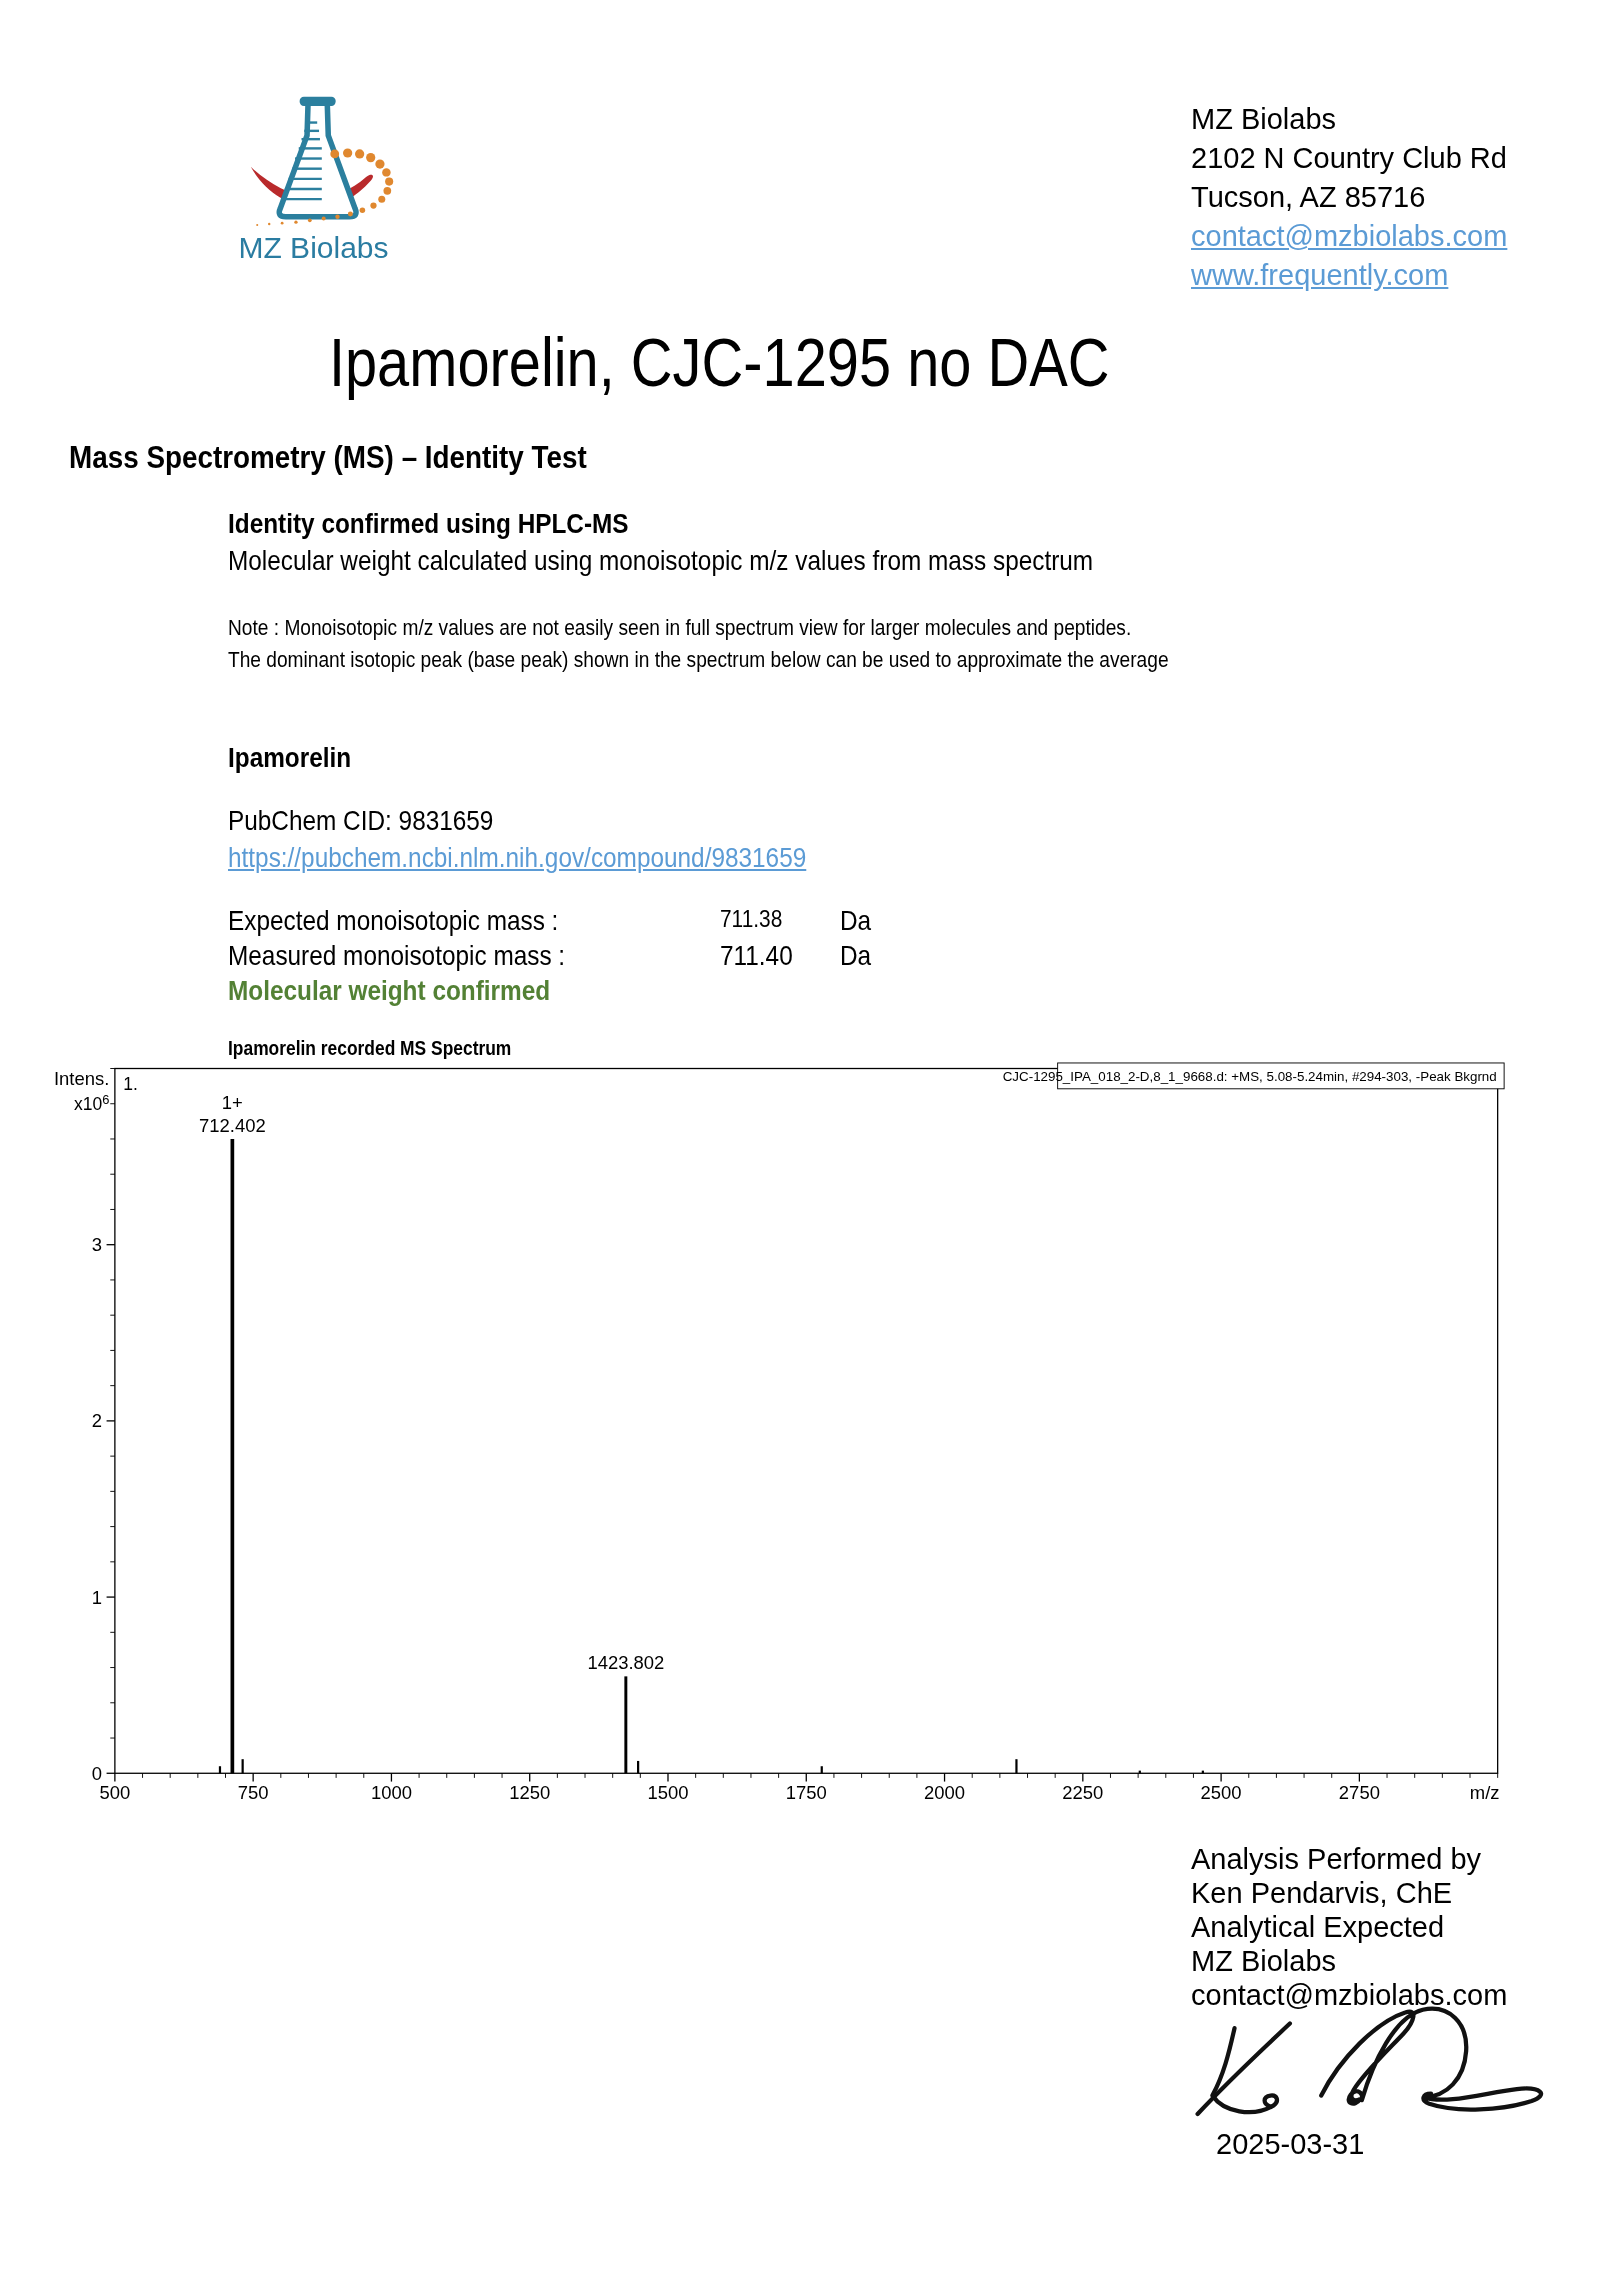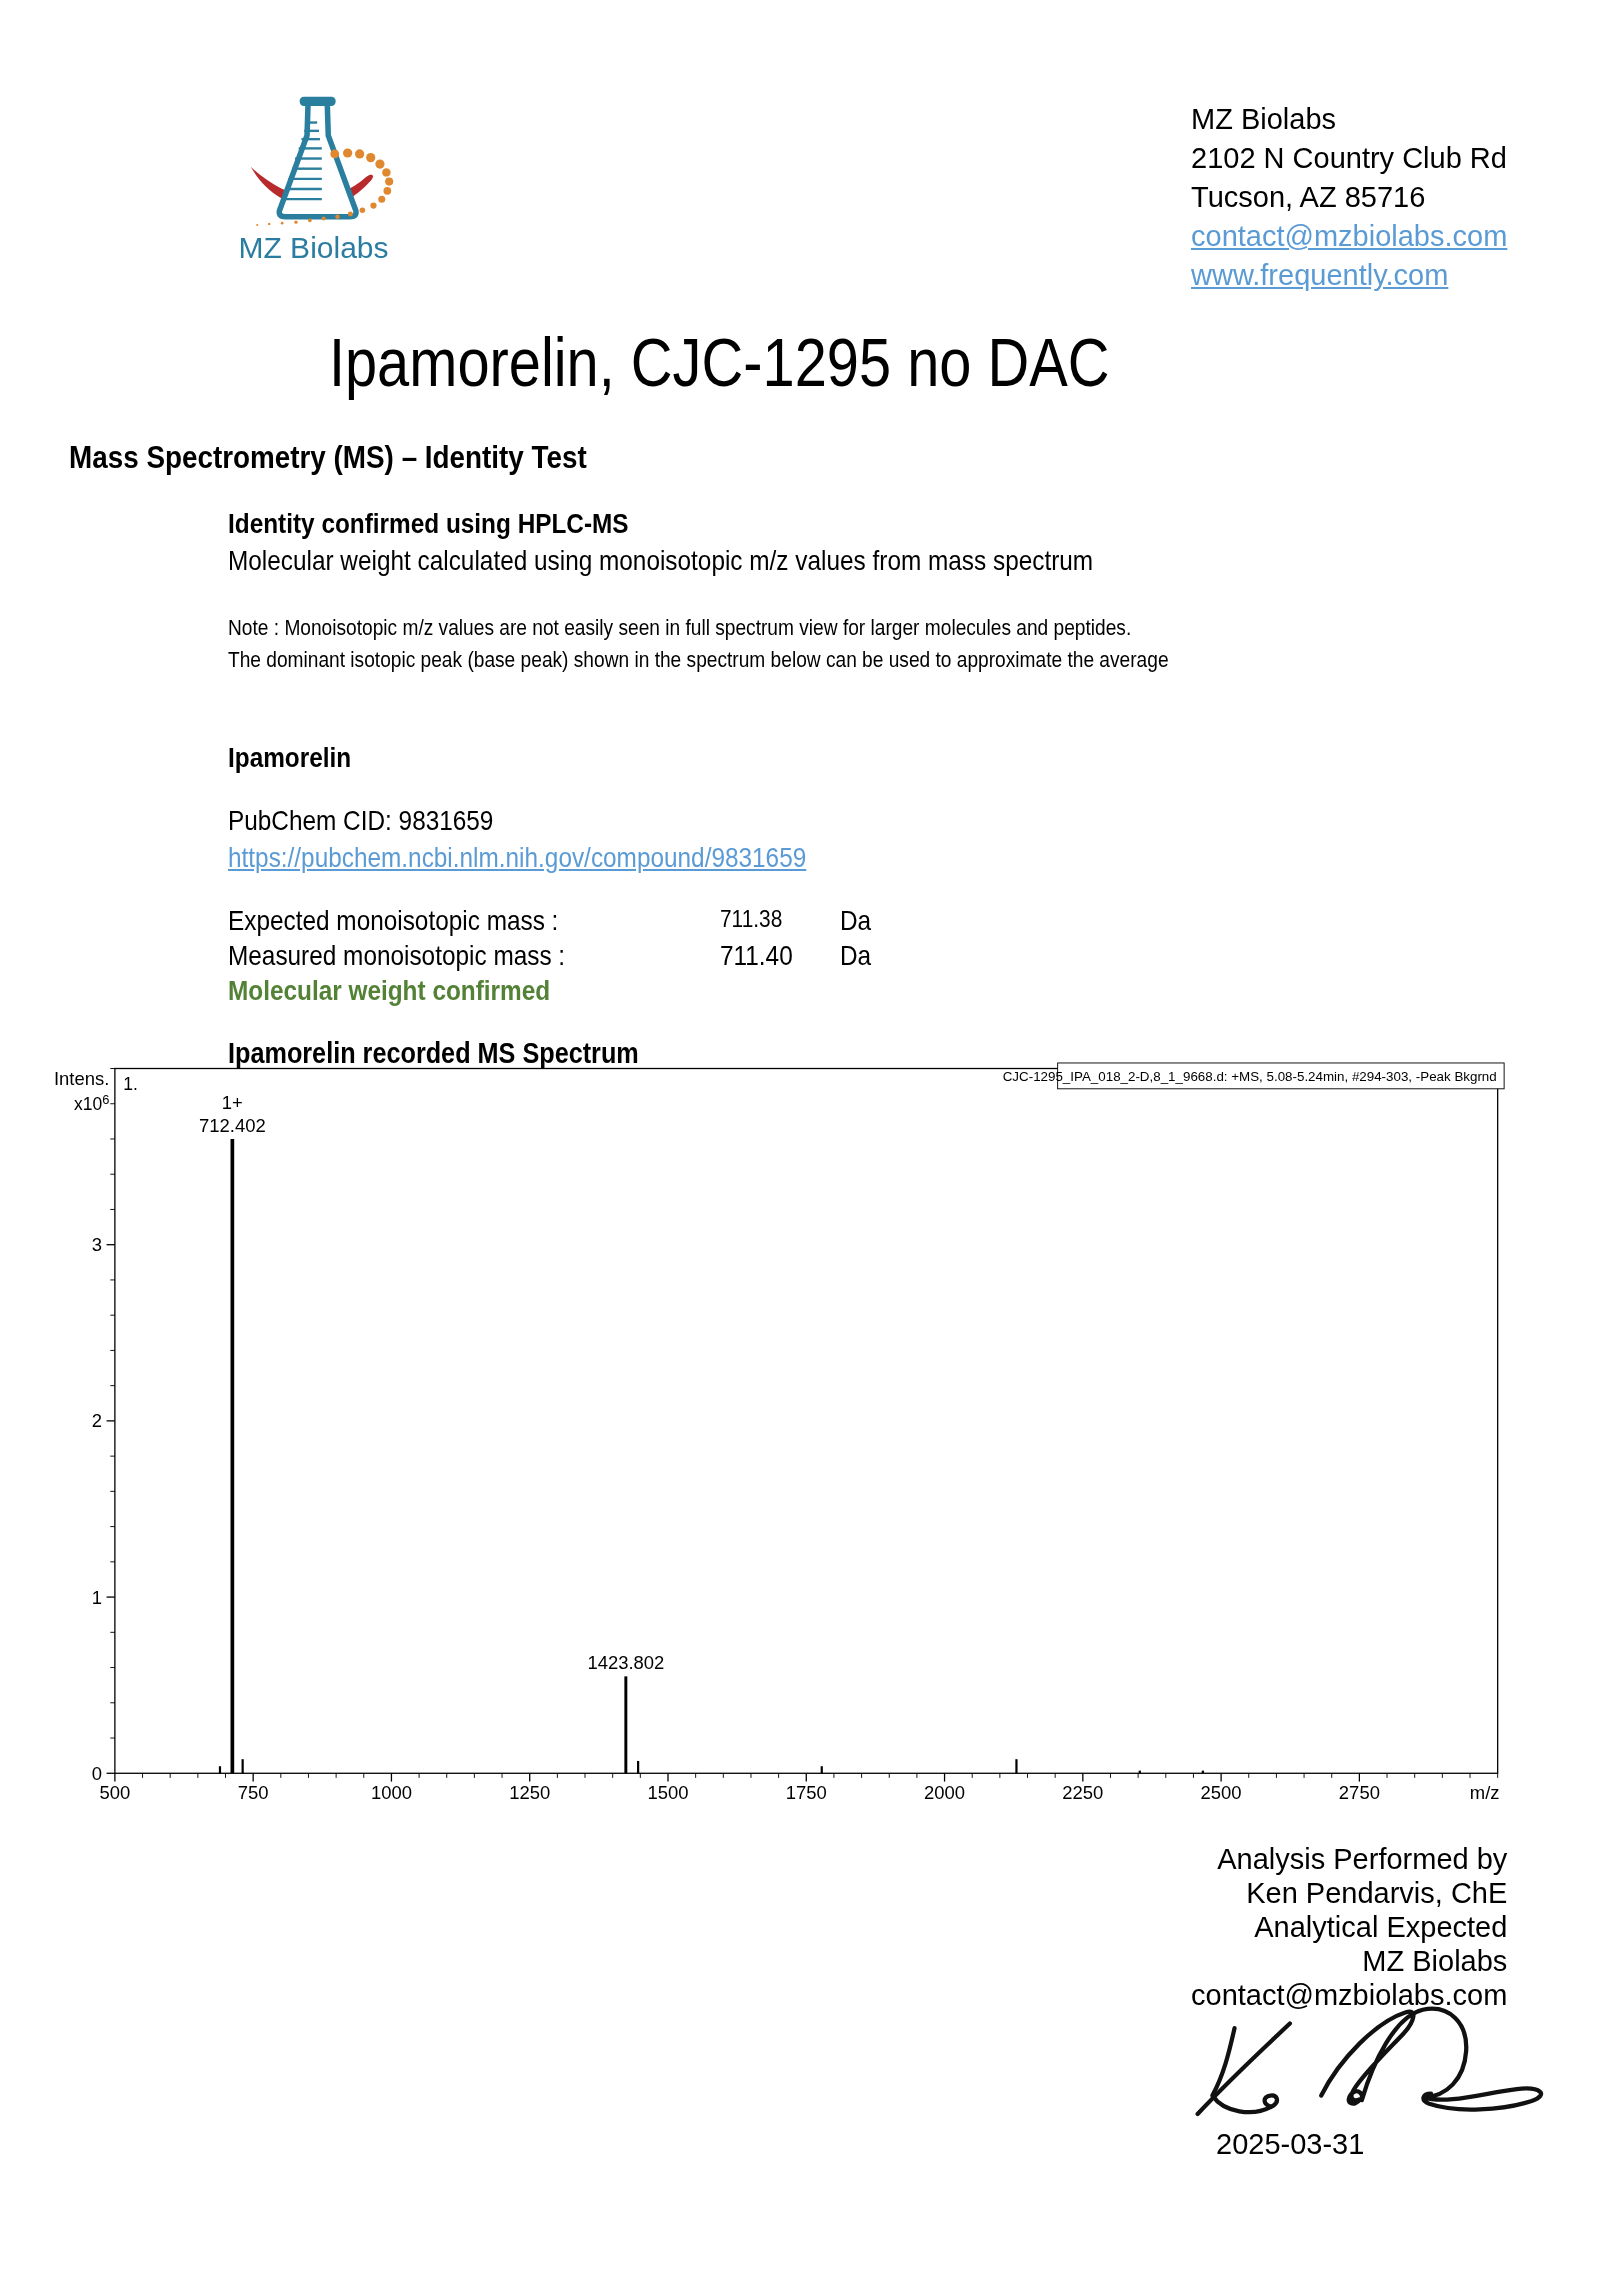--- a/index.html
+++ b/index.html
@@ -129,21 +129,21 @@
     <span class="cond">711.40</span>
   </div>
   <div class="abs" style="left:840px; top:940px; font-size:28px;">
     <span class="cond">Da</span>
   </div>
 
   <div class="abs body-line b" style="top:975px; color:#538135;">
     <span class="cond">Molecular weight confirmed</span>
   </div>
 
-  <div class="abs b" style="left:228px; top:1037px; font-size:29px;">
+  <div class="abs b" style="left:228px; top:1037px; font-size:20px;">
     <span class="cond">Ipamorelin recorded MS Spectrum</span>
   </div>
 
   <svg id="spectrum" class="abs" style="left:0; top:1015px;" width="1619" height="821" viewBox="0 0 1754 890">
       <rect x="124" y="58" width="1499" height="764" fill="none" stroke="#000" stroke-width="1.4"></rect>
       <line x1="153.98" y1="822" x2="153.98" y2="827" stroke="#000" stroke-width="1"></line>
       <line x1="183.96" y1="822" x2="183.96" y2="827" stroke="#000" stroke-width="1"></line>
       <line x1="213.94" y1="822" x2="213.94" y2="827" stroke="#000" stroke-width="1"></line>
       <line x1="243.92000000000002" y1="822" x2="243.92000000000002" y2="827" stroke="#000" stroke-width="1"></line>
       <line x1="303.88" y1="822" x2="303.88" y2="827" stroke="#000" stroke-width="1"></line>
@@ -241,21 +241,21 @@
       <line x1="262.5076" y1="806.72" x2="262.5076" y2="822" stroke="#000" stroke-width="2.4"></line>
       <line x1="677.9116792" y1="716.95" x2="677.9116792" y2="822" stroke="#000" stroke-width="3.2"></line>
       <text x="677.9116792" y="708.95" text-anchor="middle" font-size="20">1423.802</text>
       <line x1="691.2216" y1="808.63" x2="691.2216" y2="822" stroke="#000" stroke-width="2.4"></line>
       <line x1="890.2888" y1="814.36" x2="890.2888" y2="822" stroke="#000" stroke-width="2.4"></line>
       <line x1="1101.348" y1="806.72" x2="1101.348" y2="822" stroke="#000" stroke-width="2.4"></line>
       <line x1="1235.0588" y1="819.135" x2="1235.0588" y2="822" stroke="#000" stroke-width="2.4"></line>
       <line x1="1303.4132" y1="819.135" x2="1303.4132" y2="822" stroke="#000" stroke-width="2.4"></line>
     </svg>
 
-  <div class="abs signoff" style="top:1842px;text-align:right;">
+  <div class="abs signoff" style="top:1842px;">
     <div>Analysis Performed by</div>
     <div>Ken Pendarvis, ChE</div>
     <div>Analytical Expected</div>
     <div>MZ Biolabs</div>
     <div>contact@mzbiolabs.com</div>
   </div>
 
   <svg class="abs" style="left:1181px; top:2005px;" width="406" height="134" viewBox="0 0 440 145">
     <g fill="none" stroke="#111" stroke-width="4.6" stroke-linecap="round" stroke-linejoin="round">
       <path d="M18,118 C48,86 88,48 118,20"></path>

